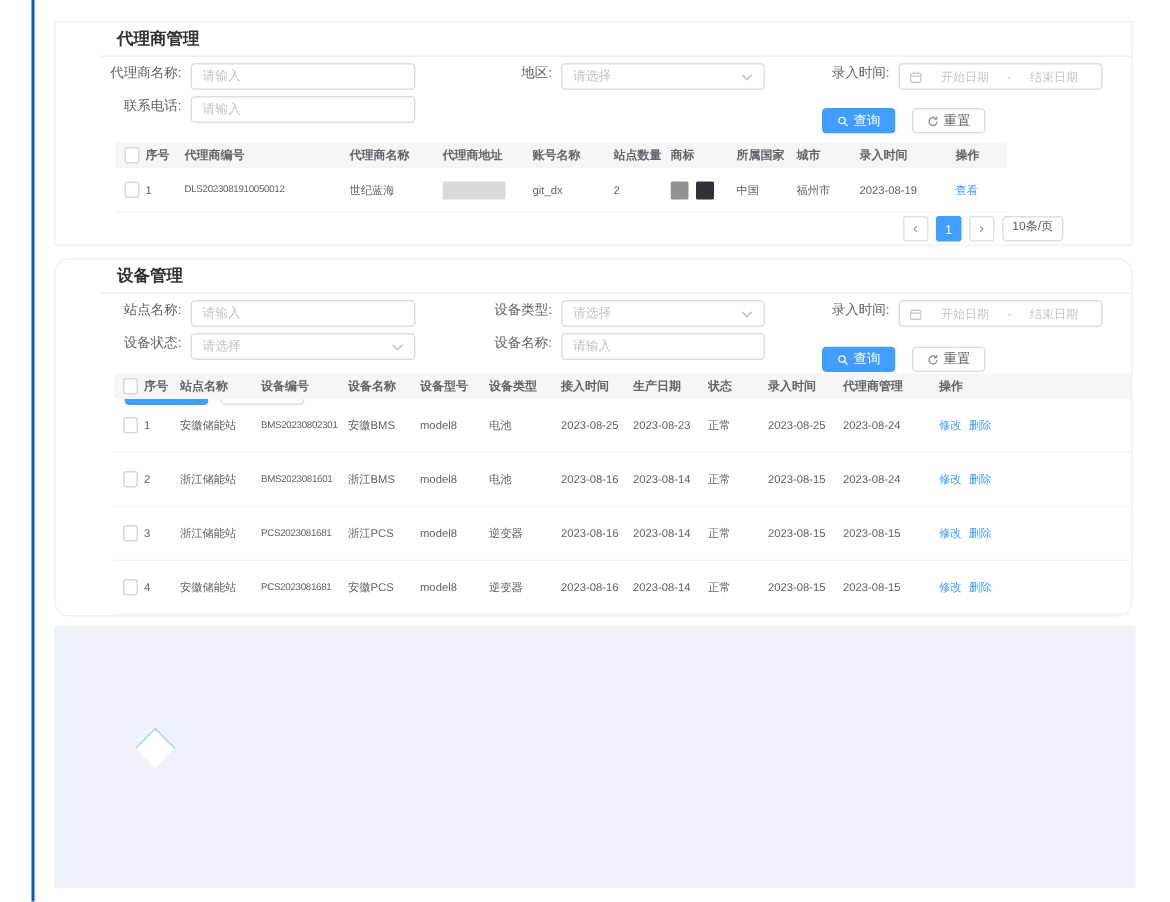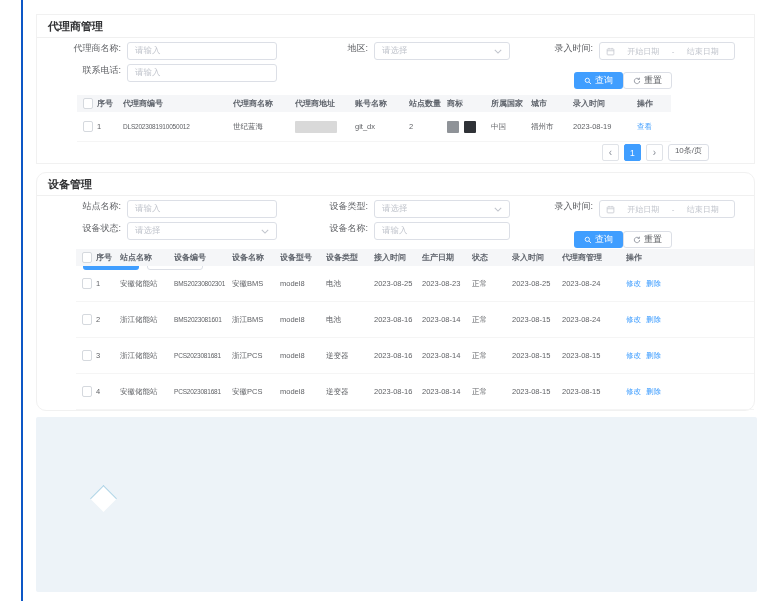--- a/index.html
+++ b/index.html
@@ -4,21 +4,21 @@
 <style>
   html,body{margin:0;padding:0;}
   body{
     width:780px;height:601px;position:relative;background:#fff;overflow:hidden;
     font-family:"Liberation Sans","DejaVu Sans",sans-serif;
     -webkit-font-smoothing:antialiased;
   }
   .left-bar{position:absolute;left:21px;top:0;width:2px;height:601px;background:var(--left-bar,#0d57c6);}
 
   
-  .card{position:absolute;left:36px;width:719px;background:#fff;border:1px solid #f1f1f1;box-sizing:border-box;}
+  .card{position:absolute;left:36px;width:719px;background:#fff;border:1px solid #f1f1f1;box-sizing:border-box;padding-left:30px;}
   .card-agent{top:14px;height:150px;}
   .card-device{top:172px;height:239px;border-radius:10px;}
   .sec-title{height:22px;line-height:22px;padding-left:11px;font-size:11px;font-weight:bold;color:#303133;border-bottom:1px solid #f0f0f0;}
 
   
   .f-row{position:absolute;left:0;right:0;display:flex;height:18px;}
   .r1{top:27px}.r2{top:49px}
   .f-label{font-size:9px;color:#606266;text-align:right;margin-right:6px;white-space:nowrap;}
   .lw70{width:70px;margin-left:14px}.lw58{width:58px;margin-left:33px}.lw56{width:56px;margin-left:27px}
   .f-input{height:18px;border:1px solid #dcdfe6;border-radius:3px;background:#fff;display:flex;align-items:center;padding:0 7px;box-sizing:border-box;}
@@ -26,21 +26,21 @@
   .f-input.select{justify-content:space-between;}
   .ph{font-size:8.5px;color:#c0c4cc;white-space:nowrap;}
   .daterange{height:18px;border:1px solid #dcdfe6;border-radius:3px;background:#fff;display:flex;align-items:center;padding:0 6px;box-sizing:border-box;gap:3px;}
   .daterange .ph{flex:1;text-align:center;font-size:8px;}
   .sep{font-size:8px;color:#c0c4cc;}
 
   
   .btn{height:17px;padding:0 9px;font-size:9px;border-radius:3px;display:inline-flex;align-items:center;gap:3px;border:1px solid transparent;cursor:pointer;font-family:inherit;white-space:nowrap;}
   .btn.primary{background:var(--primary,#409eff);color:#fff;}
   .btn.plain{background:#fff;border-color:#dcdfe6;color:#606266;}
-  .search-btns{position:absolute;right:82px;display:flex;gap:0;}
+  .search-btns{position:absolute;right:97px;display:flex;gap:11px;}
   .sb-a{top:57px}.sb-d{top:58px}
   .action-btns{position:absolute;left:46px;top:58px;display:flex;gap:8px;margin-top:22px;}
   .icn{display:inline-flex;align-items:center;}
 
   
   .tbl{position:absolute;}
   .agent-table{top:80px;left:40px;width:594px;}
   .device-table{top:76px;left:39px;width:678px;}
   .tr{display:flex;align-items:stretch;}
   .th-row{background:var(--table-header-bg,#f5f6f8);height:17px;}

